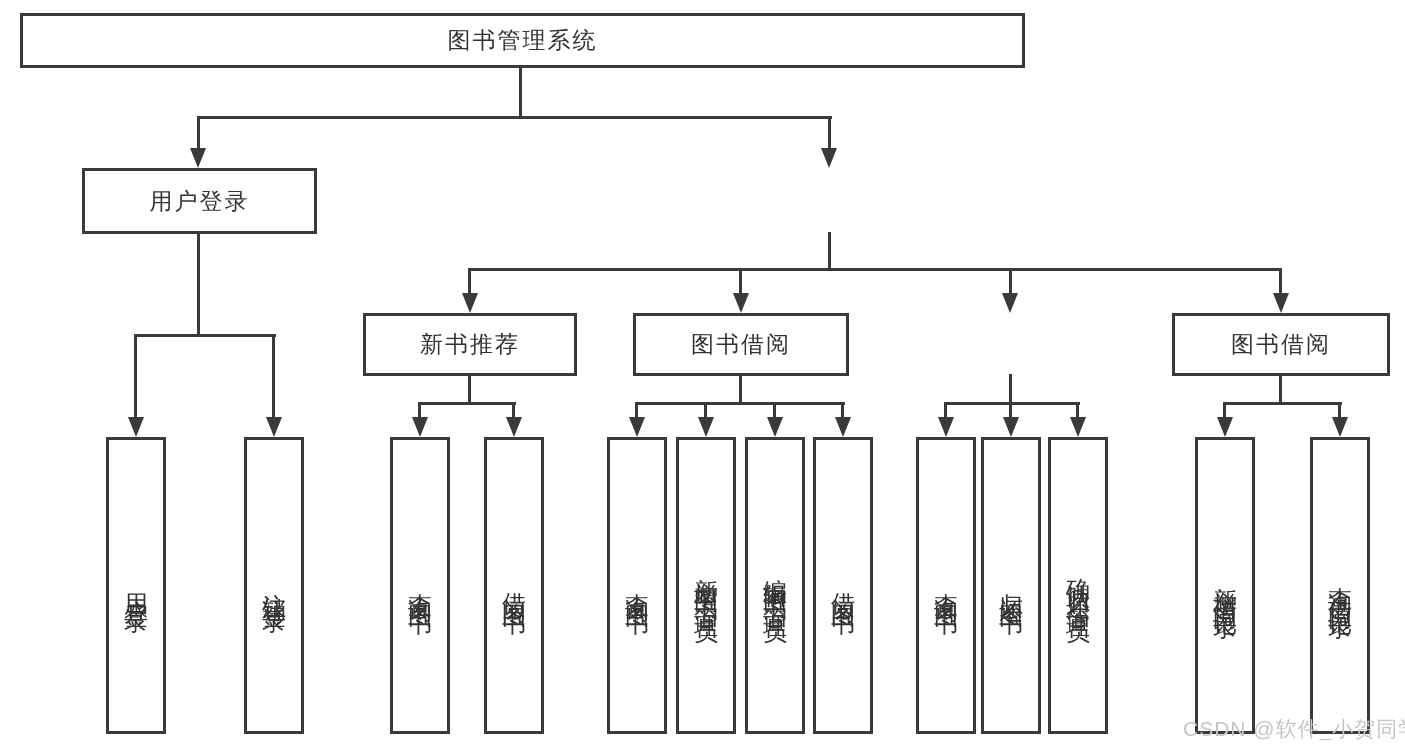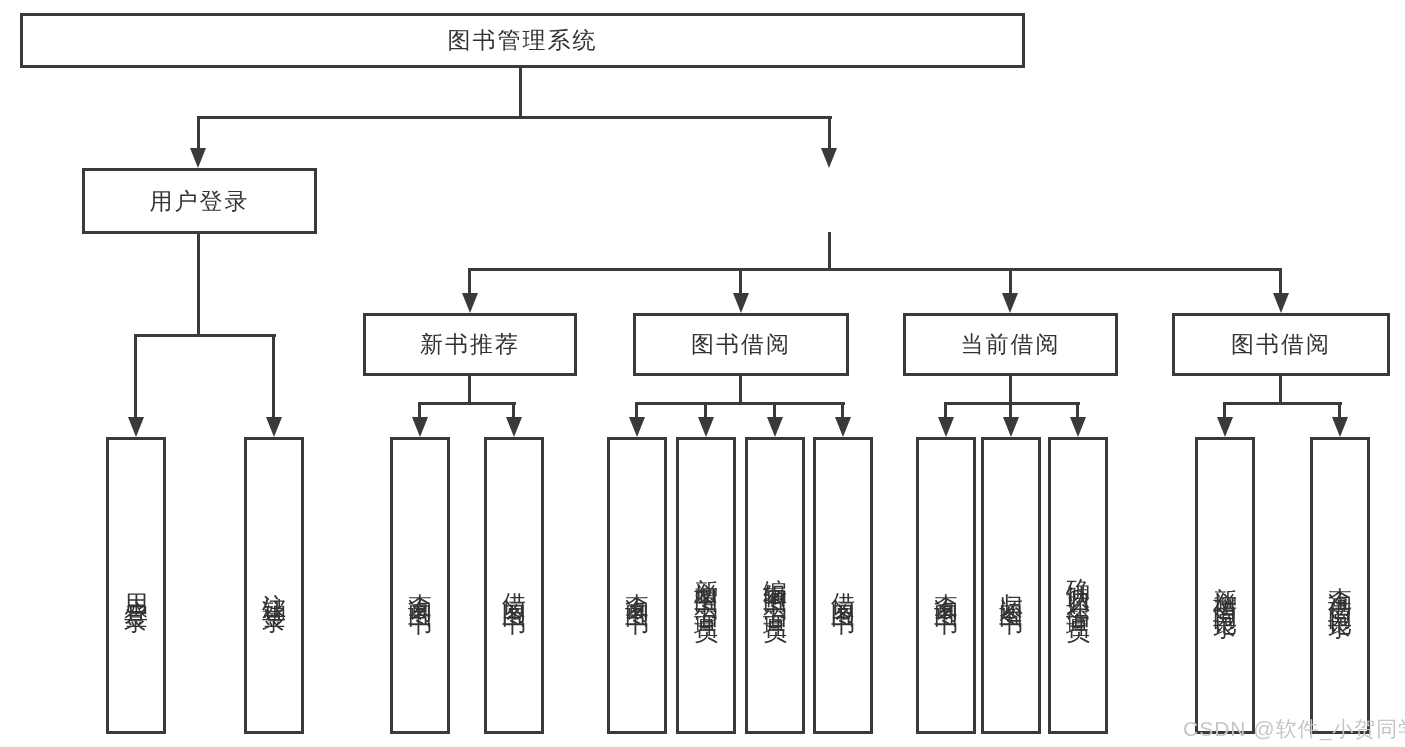--- a/index.html
+++ b/index.html
@@ -61,21 +61,20 @@
   <div class="ah" style="left:462px;top:293px;"></div>
   <div class="line" style="left:739px;top:268px;width:3px;height:30px;"></div>
   <div class="ah" style="left:733px;top:293px;"></div>
   <div class="line" style="left:1009px;top:268px;width:3px;height:30px;"></div>
   <div class="ah" style="left:1002px;top:293px;"></div>
   <div class="line" style="left:1279px;top:268px;width:3px;height:30px;"></div>
   <div class="ah" style="left:1273px;top:293px;"></div>
 
   <div class="node hnode" style="left:363px;top:313px;width:214px;height:63px;">新书推荐</div>
   <div class="node hnode" style="left:633px;top:313px;width:216px;height:63px;">图书借阅</div>
-  <div class="node hnode" style="left:903px;top:313px;width:215px;height:63px;">当前借阅</div>
   <div class="node hnode" style="left:1172px;top:313px;width:218px;height:63px;">图书借阅</div>
 
   <div class="line" style="left:468px;top:374px;width:3px;height:31px;"></div>
   <div class="line" style="left:419px;top:402px;width:97px;height:3px;"></div>
   <div class="line" style="left:418px;top:402px;width:3px;height:22px;"></div>
   <div class="ah" style="left:412px;top:417px;"></div>
   <div class="line" style="left:512px;top:402px;width:3px;height:22px;"></div>
   <div class="ah" style="left:506px;top:417px;"></div>
 
   <div class="line" style="left:739px;top:374px;width:3px;height:31px;"></div>

